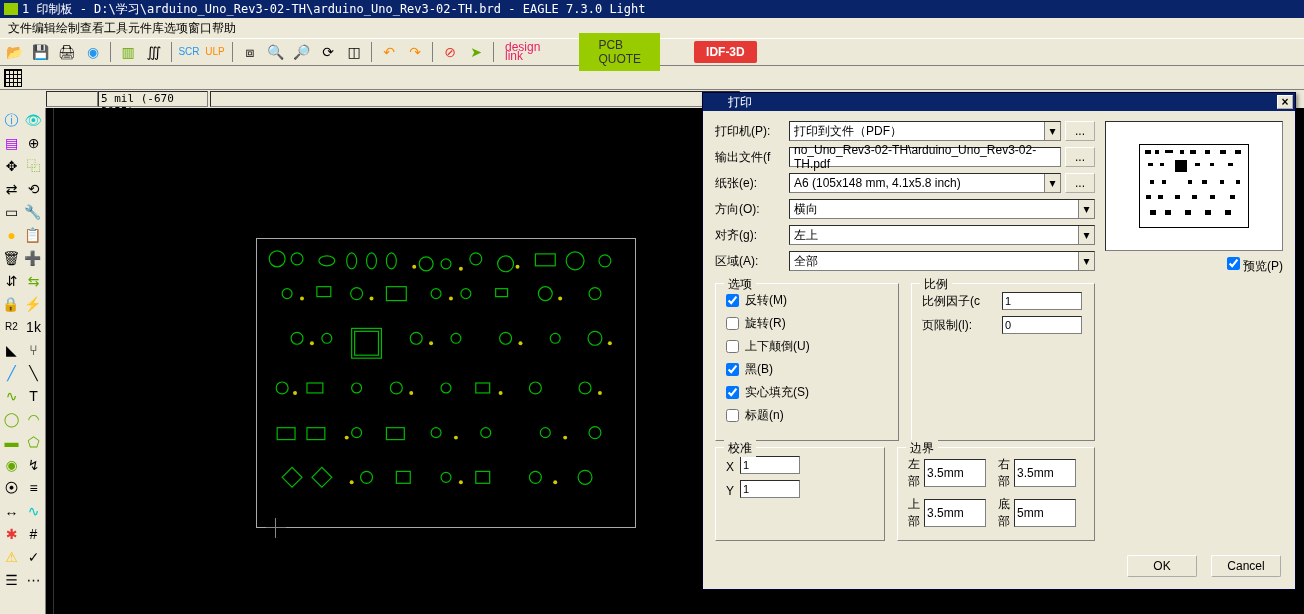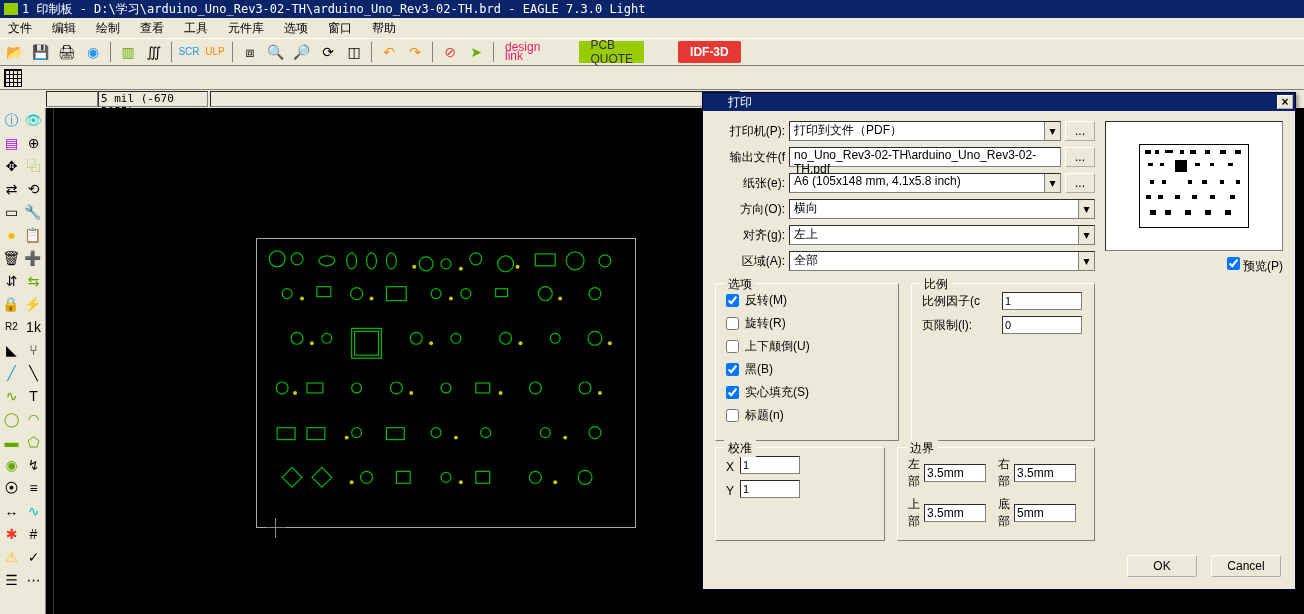--- a/index.html
+++ b/index.html
@@ -4,29 +4,29 @@
 <style>
 * { box-sizing: border-box; margin: 0; padding: 0; font-family: "SimSun", "MS Shell Dlg", sans-serif; font-size: 12px; }
 html, body { width: 1304px; height: 614px; overflow: hidden; background: #ece9d8; }
 
 
 .titlebar { height: 18px; background: #0a246a; color: #fff; display: flex; align-items: center; padding-left: 4px; }
 .titlebar .tb-icon { width: 14px; height: 12px; background: #9c0; margin-right: 4px; display: inline-block; }
 .titlebar span { font-family: "SimSun", monospace; }
 
 
-.menubar { height: 20px; background: #ece9d8; display: flex; align-items: center; padding-left: 8px; gap: 20px; color: #000; }
+.menubar { height: 20px; background: #ece9d8; display: flex; align-items: center; padding-left: 8px; color: #000; }
 .menubar span { cursor: default; }
 
 
 .toolbar { height: 28px; background: #ece9d8; border-top: 1px solid #fff; border-bottom: 1px solid #808080; display: flex; align-items: center; padding-left: 4px; gap: 4px; }
 .toolbar .tb-btn { width: 22px; height: 22px; display: flex; align-items: center; justify-content: center; border: 1px solid transparent; }
 .toolbar .sep { width: 1px; height: 20px; background: #808080; margin: 0 2px; }
 .toolbar .brand-dl { color: #e91e63; font-size: 10px; line-height: 9px; }
-.toolbar .brand-pcb { background: #9c0; color: #333; font-size: 9px; padding: 10px; }
+.toolbar .brand-pcb { background: #9c0; color: #333; font-size: 9px; padding: 18px; }
 .toolbar .brand-idf { background: #e53935; color: #fff; font-size: 12px; font-weight: bold; padding: 4px 12px; border-radius: 2px; }
 
 
 .toolbar2 { height: 24px; background: #ece9d8; border-bottom: 1px solid #808080; display: flex; align-items: center; padding-left: 4px; }
 .toolbar2 .grid-icon { width: 18px; height: 18px; border: 1px solid #000; display: inline-block; }
 
 
 .coordbar { height: 18px; background: #ece9d8; display: flex; align-items: center; }
 .coordbar .slot1 { width: 52px; border: 1px inset #808080; height: 16px; }
 .coordbar .slot2 { width: 110px; border: 1px inset #808080; height: 16px; padding-left: 2px; font-family: monospace; font-size: 11px; }
@@ -53,39 +53,39 @@
 .dialog .dlg-title { height: 18px; background: linear-gradient(#0a246a,#0a246a); color: #fff; display: flex; align-items: center; padding-left: 13px; }
 .dialog .dlg-title .x { margin-left: auto; width: 16px; height: 14px; background: #ece9d8; color: #000; border: 1px outset #fff; text-align: center; line-height: 12px; font-weight: bold; margin-right: 2px; }
 .dialog .body { padding: 10px 12px; display: flex; gap: 10px; }
 .dialog .col1 { flex: 1; }
 .dialog .preview { width: 178px; }
 .dialog .preview .pv-box { width: 178px; height: 130px; border: 1px inset #808080; background: #fff; display: flex; align-items: center; justify-content: center; }
 .dialog .preview .pv-box .pv-pcb { width: 110px; height: 84px; border: 1px solid #000; }
 .dialog .preview .pv-chk { text-align: right; margin-top: 6px; }
 
 .row { display: flex; align-items: center; margin-bottom: 6px; gap: 4px; }
-.row label { width: 70px; text-align: right; }
-.row .combo { flex: 1; height: 20px; border: 1px inset #808080; background: #fff; display: flex; align-items: flex-start; padding-left: 4px; position: relative; font-family: monospace; font-size: 11px; }
+.row label { width: 70px; }
+.row .combo { flex: 1; height: 20px; border: 1px inset #808080; background: #fff; display: flex; align-items: center; padding-left: 4px; position: relative; font-family: monospace; font-size: 11px; }
 .row .combo .arrow { position: absolute; right: 0; top: 0; bottom: 0; width: 16px; background: #ece9d8; border-left: 1px solid #808080; display: flex; align-items: center; justify-content: center; }
 .row .dots { width: 30px; height: 20px; border: 1px outset #fff; background: #ece9d8; text-align: center; line-height: 18px; }
 
 .field { display: flex; align-items: flex-end; margin-bottom: 6px; }
 .field input[type=text] { height: 18px; border: 1px inset #808080; background: #fff; padding-left: 2px; font-size: 11px; }
 
 .groupbox { border: 1px solid #808080; border-top-color: #fff; border-left-color: #fff; border-style: groove; padding: 8px 10px 10px; margin-top: 6px; position: relative; }
 .groupbox .legend { position: absolute; top: -8px; left: 8px; background: #ece9d8; padding: 0 4px; }
 
 .twocol { display: flex; gap: 12px; }
 .twocol .groupbox { flex: 1; }
 
 .chk { display: flex; align-items: center; gap: 6px; margin-bottom: 6px; }
 .chk input { width: 13px; height: 13px; }
 
 .grid2 { display: grid; grid-template-columns: auto 70px auto 70px; gap: 6px 4px; align-items: center; }
-.grid2 input { width: 62px; height: 18px; border: 1px inset #808080; background: #fff; padding-left: 2px; }
+.grid2 input { width: 62px; height: 28px; border: 1px inset #808080; background: #fff; padding-left: 2px; }
 
 .dlg-buttons { position: absolute; right: 14px; bottom: 12px; display: flex; gap: 14px; }
 .dlg-buttons button { width: 70px; height: 22px; border: 1px outset #fff; background: #ece9d8; border-radius: 2px; }
 
 
 .g { font-family: "Segoe UI Symbol","Arial Unicode MS",sans-serif; font-size: 14px; line-height: 1; }
 .green { color: #6a0; }
 .red { color: #e53935; }
 .blue { color: #2196f3; }
 .yellow { color: #fb0; }

